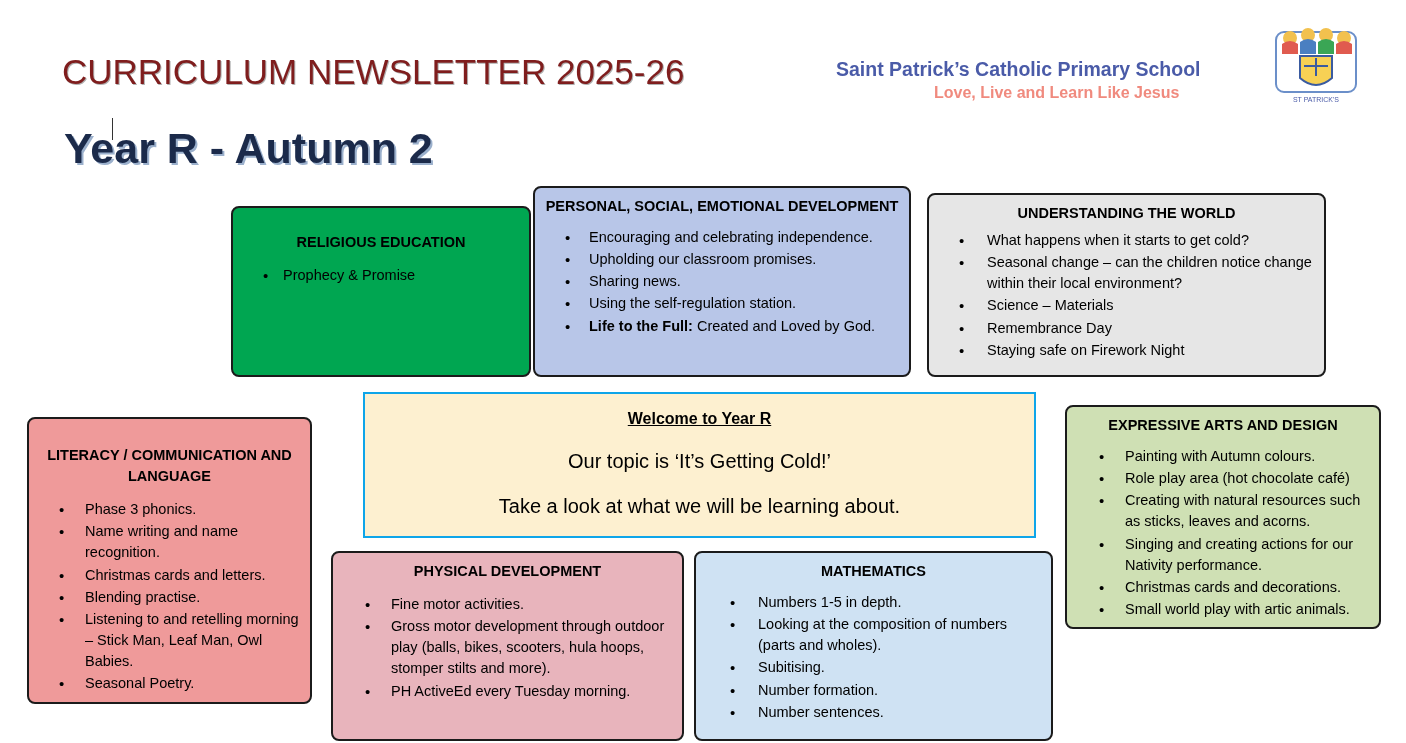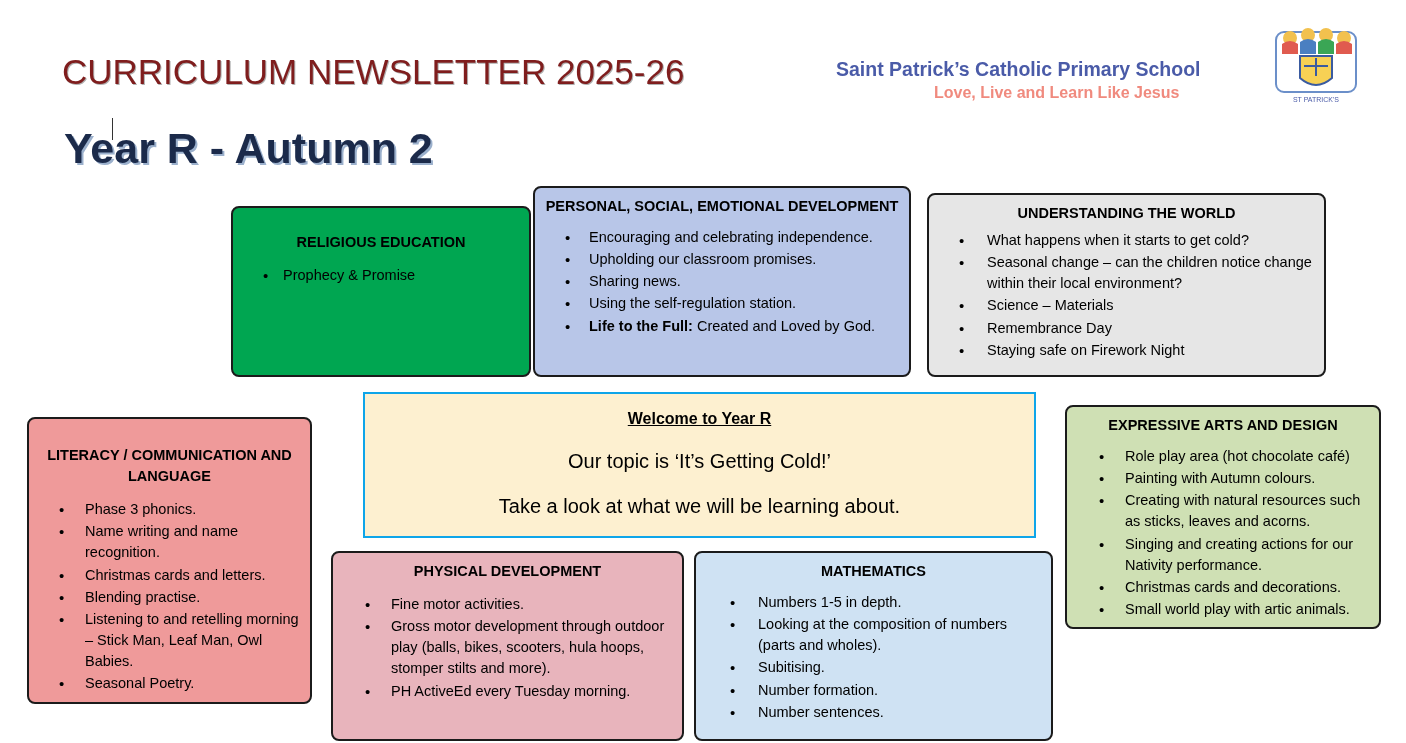--- a/index.html
+++ b/index.html
@@ -260,22 +260,22 @@
 
 <div class="box" id="box-welcome">
   <div id="welcome-title">Welcome to Year R</div>
   <div class="welcome-line">Our topic is ‘It’s Getting Cold!’</div>
   <div class="welcome-line">Take a look at what we will be learning about.</div>
 </div>
 
 <div class="box" id="box-ead">
   <div class="box-title">EXPRESSIVE ARTS AND DESIGN</div>
   <ul class="bullets">
+    <li>Painting with Autumn colours.</li>
     <li>Role play area (hot chocolate café)</li>
-    <li>Painting with Autumn colours.</li>
     <li>Creating with natural resources such as sticks, leaves and acorns.</li>
     <li>Singing and creating actions for our Nativity performance.</li>
     <li>Christmas cards and decorations.</li>
     <li>Small world play with artic animals.</li>
   </ul>
 </div>
 
 <div class="box" id="box-pd">
   <div class="box-title">PHYSICAL DEVELOPMENT</div>
   <ul class="bullets">

